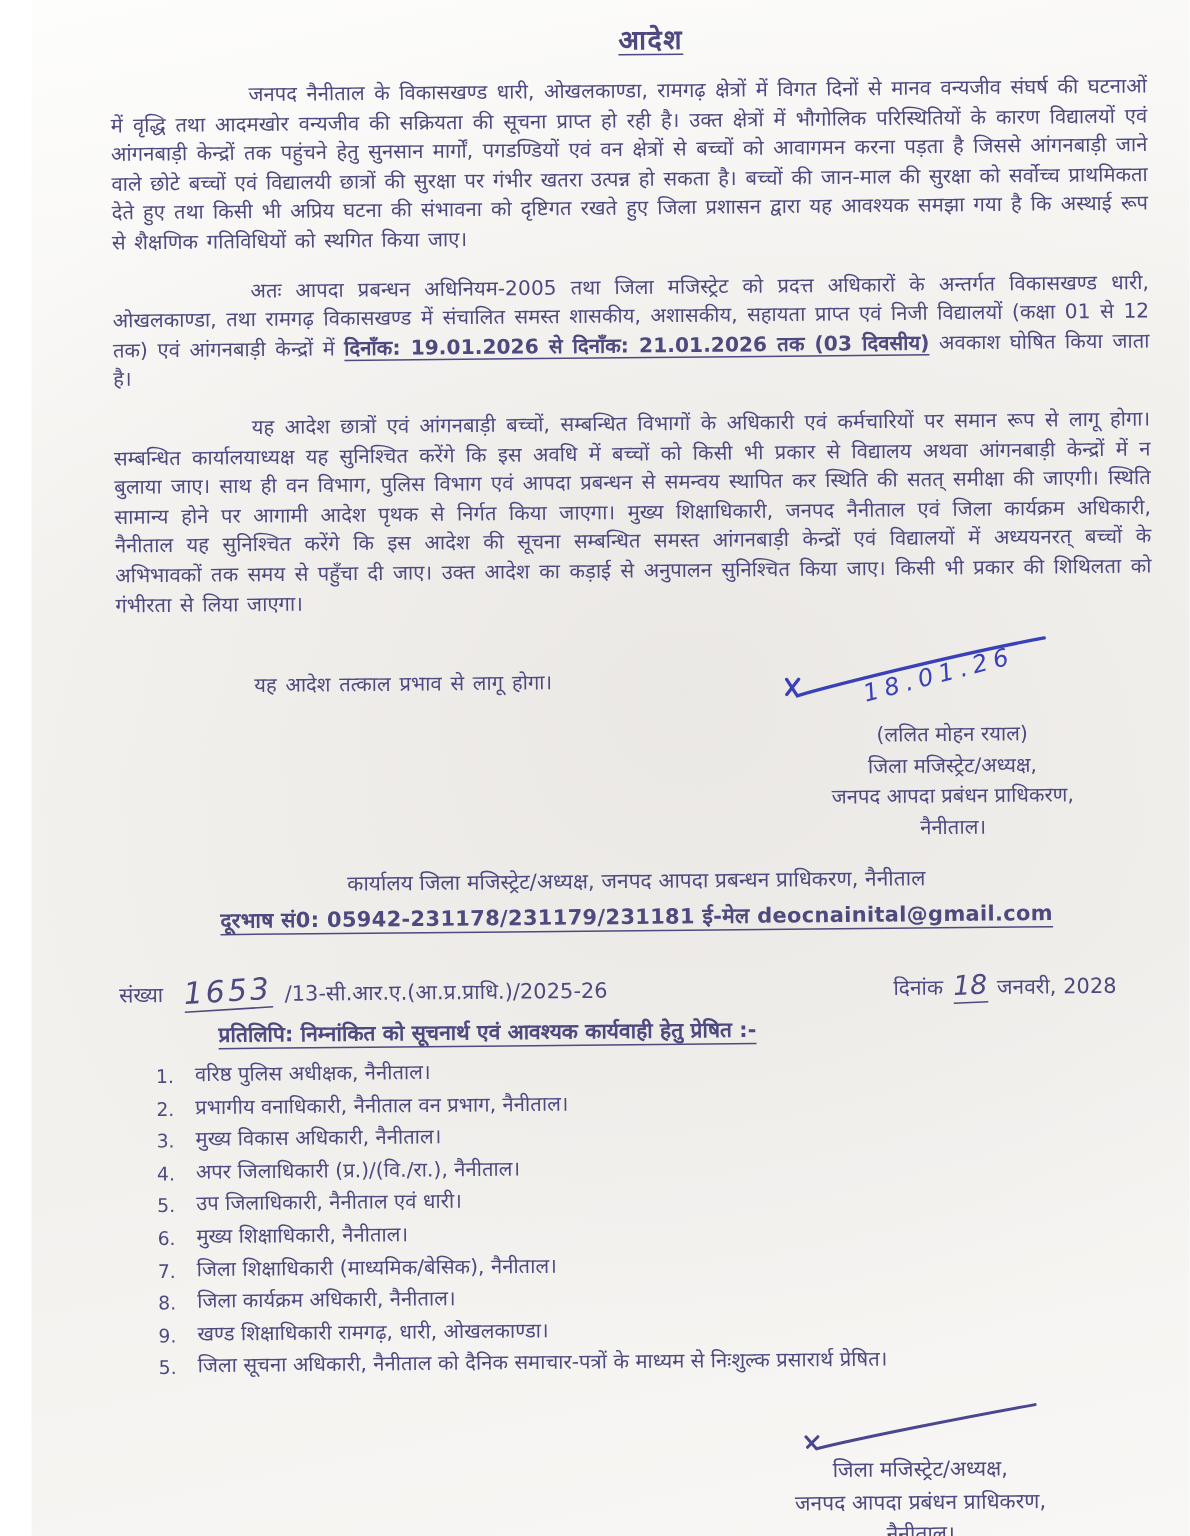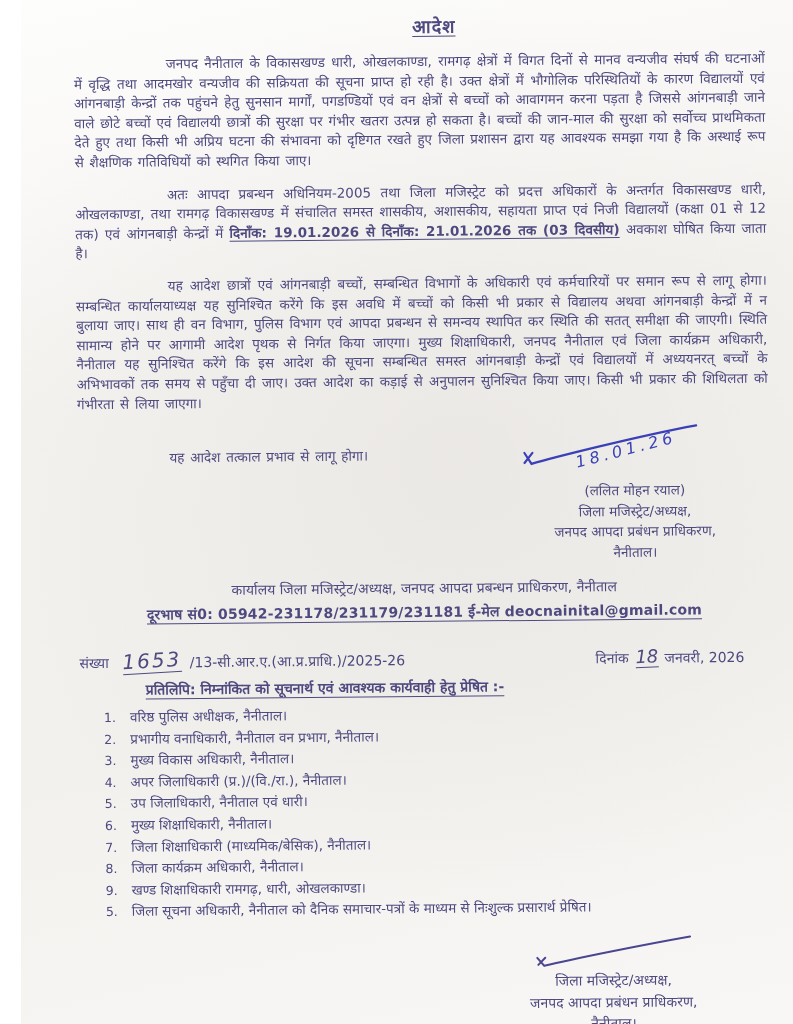--- a/index.html
+++ b/index.html
@@ -190,21 +190,21 @@
       <div class="office-contact">दूरभाष सं0: 05942-231178/231179/231181 ई-मेल deocnainital@gmail.com</div>
     </div>
 
     <div class="ref-row">
       <span>संख्या</span>
       <span class="hand-number">1653</span>
       <span>/13-सी.आर.ए.(आ.प्र.प्राधि.)/2025-26</span>
       <span class="ref-date">
         <span>दिनांक</span>
         <span class="hand-day">18</span>
-        <span>जनवरी, 2026</span>
+        <span>जनवरी, 2028</span>
       </span>
     </div>
 
     <div class="copy-heading">प्रतिलिपि: निम्नांकित को सूचनार्थ एवं आवश्यक कार्यवाही हेतु प्रेषित :-</div>
 
     <ol class="recipients">
       <li>
           <span class="num">1.</span>
           <span class="txt">वरिष्ठ पुलिस अधीक्षक, नैनीताल।</span>
         </li>

